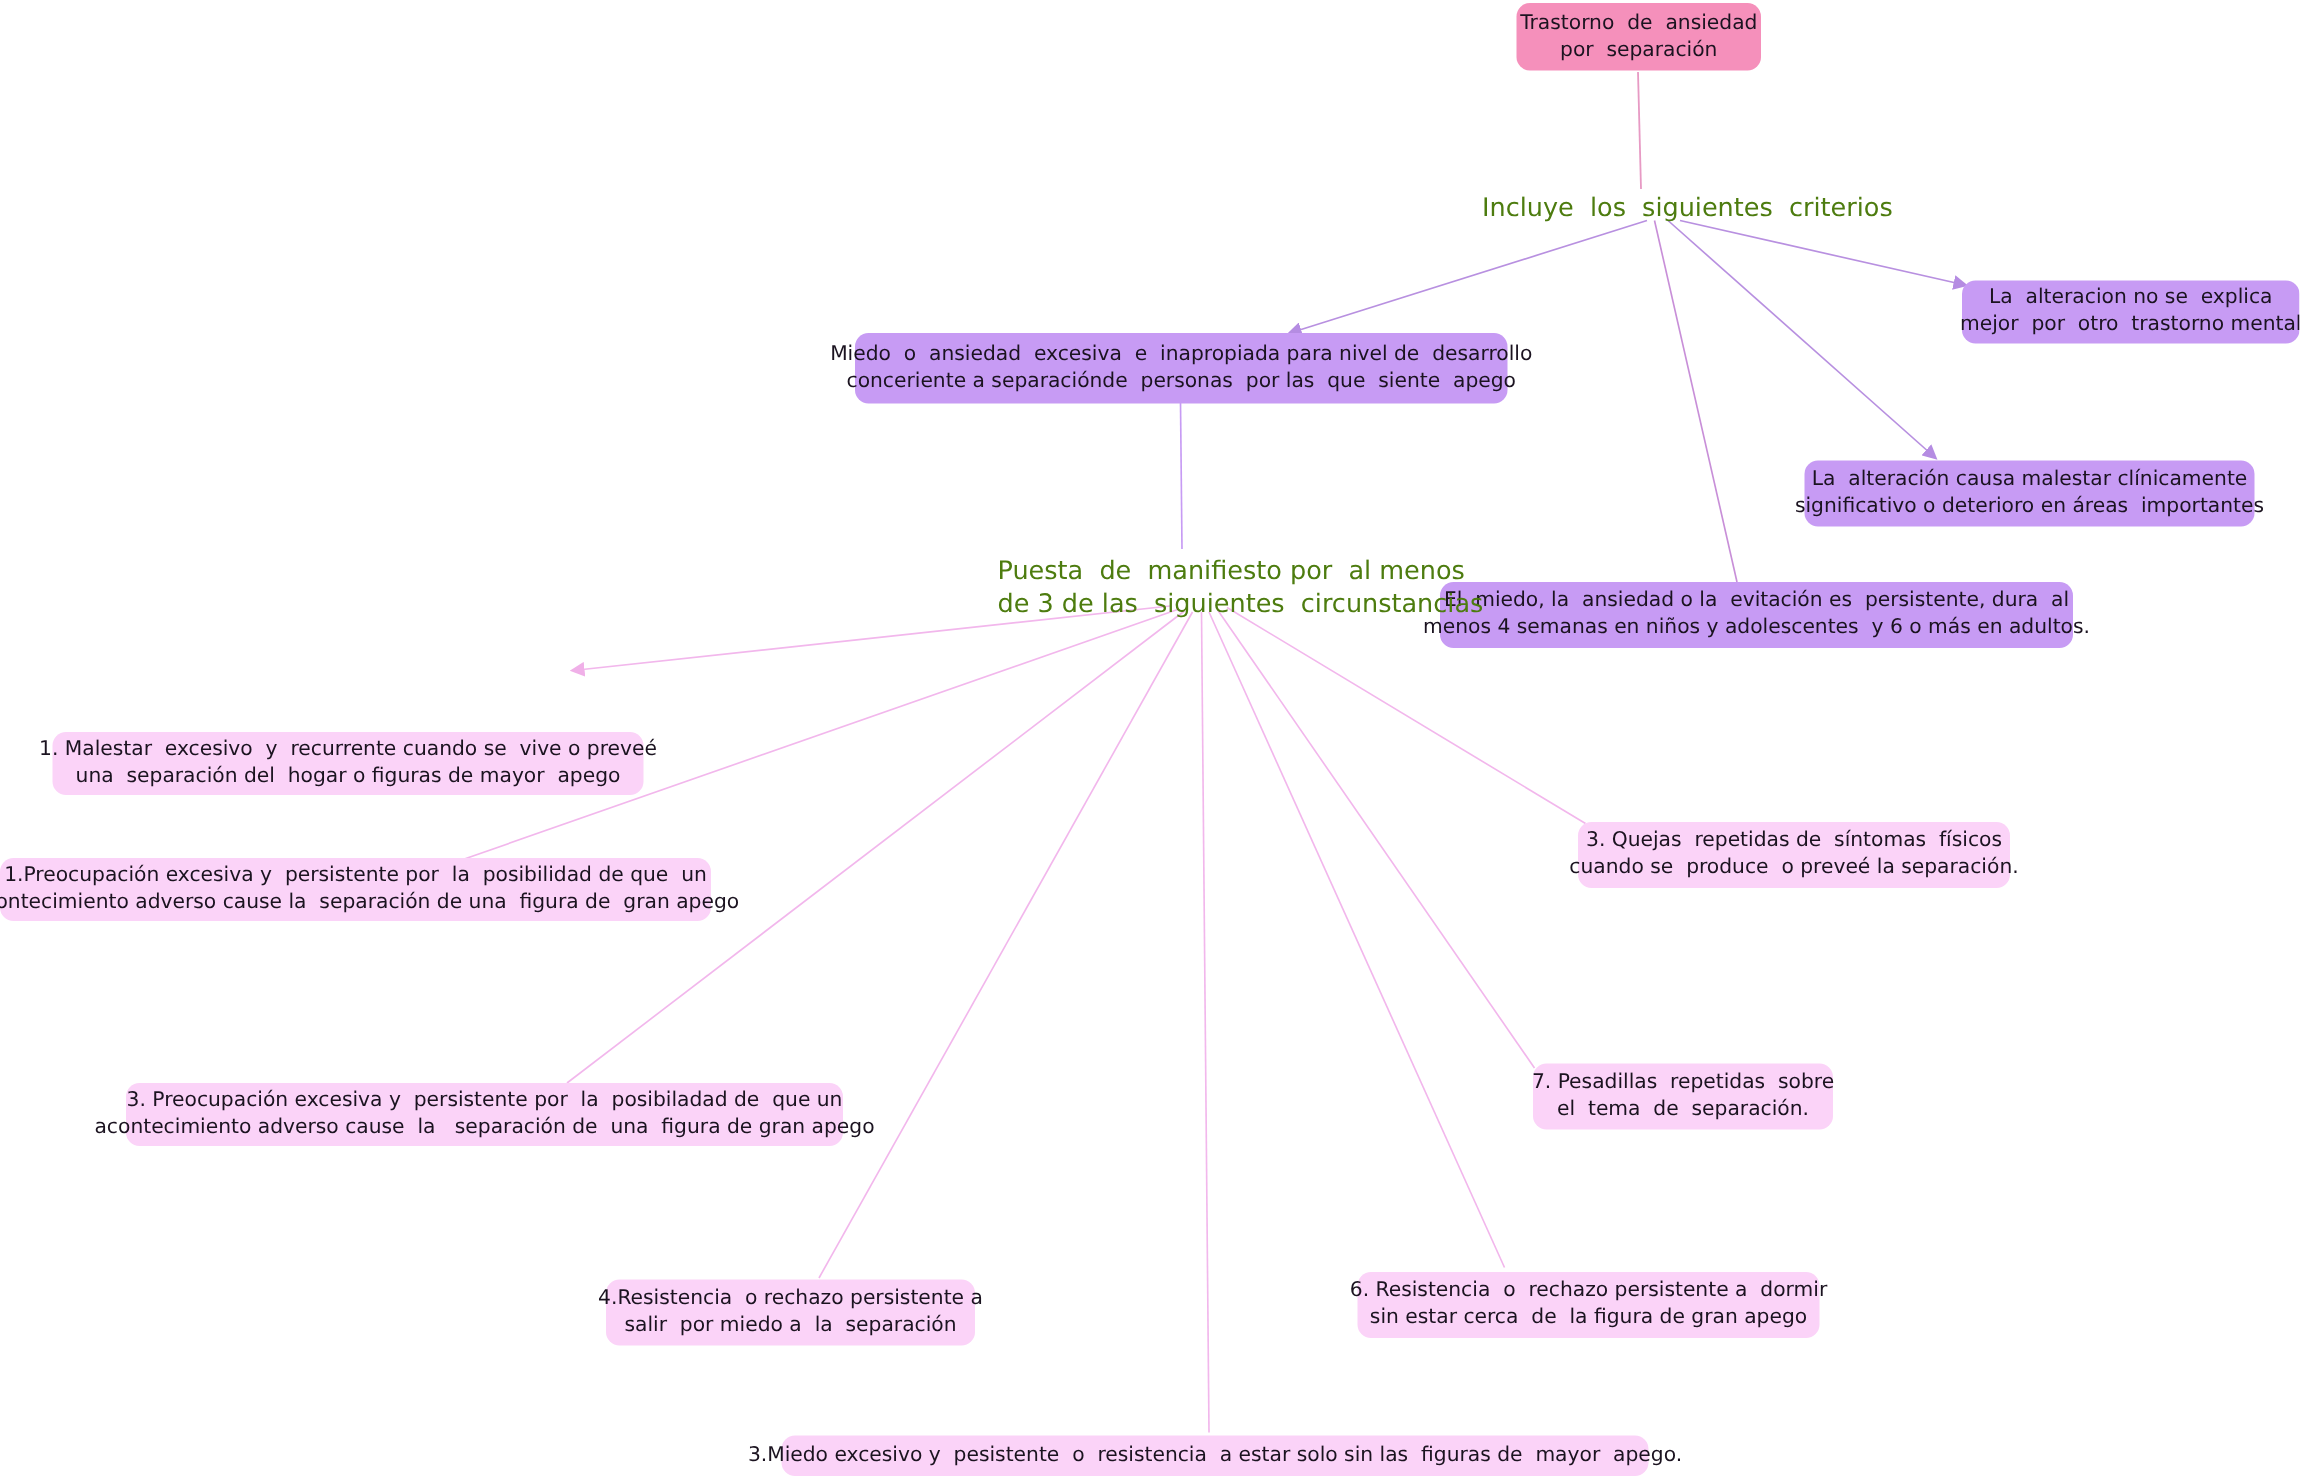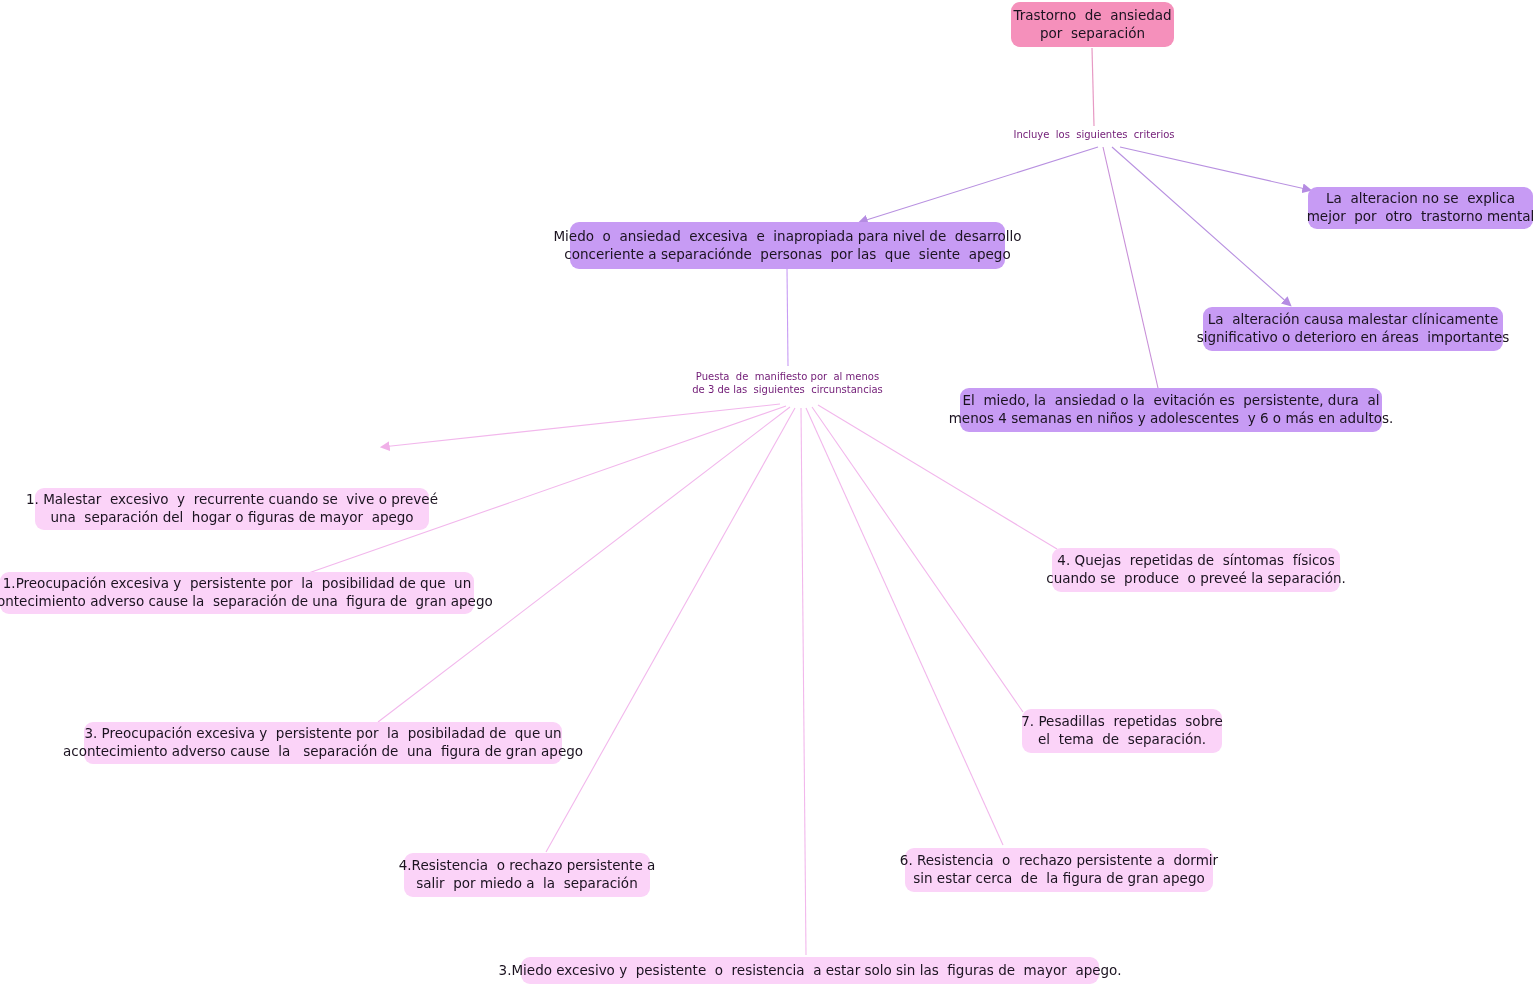--- a/index.html
+++ b/index.html
@@ -51,22 +51,22 @@
     font-size: 13.5px;
   }
   .node.pink {
     background: #fbd3f8;
     font-size: 13.5px;
   }
   .label {
     position: absolute;
     box-sizing: border-box;
     text-align: center;
-    color: #701a75;
-    font-size: 10px;
+    color: #4d7c0f;
+    font-size: 17px;
     line-height: 1.32;
     white-space: pre;
     background: transparent;
   }
 </style>
 </head>
 <body>
 
 <div id="canvas">
 
@@ -132,16 +132,16 @@
 salir  por miedo a  la  separación</div>
 
   <div class="node pink" style="left:521px; top:957px; width:578px; height:27px;">3.Miedo excesivo y  pesistente  o  resistencia  a estar solo sin las  figuras de  mayor  apego.</div>
 
   <div class="node pink" style="left:905px; top:848px; width:308px; height:44px;">6. Resistencia  o  rechazo persistente a  dormir
 sin estar cerca  de  la figura de gran apego</div>
 
   <div class="node pink" style="left:1022px; top:709px; width:200px; height:44px;">7. Pesadillas  repetidas  sobre
 el  tema  de  separación.</div>
 
-  <div class="node pink" style="left:1052px; top:548px; width:288px; height:44px;">4. Quejas  repetidas de  síntomas  físicos
+  <div class="node pink" style="left:1052px; top:548px; width:288px; height:44px;">3. Quejas  repetidas de  síntomas  físicos
 cuando se  produce  o preveé la separación.</div>
 
 </div>
 
 </body></html>

